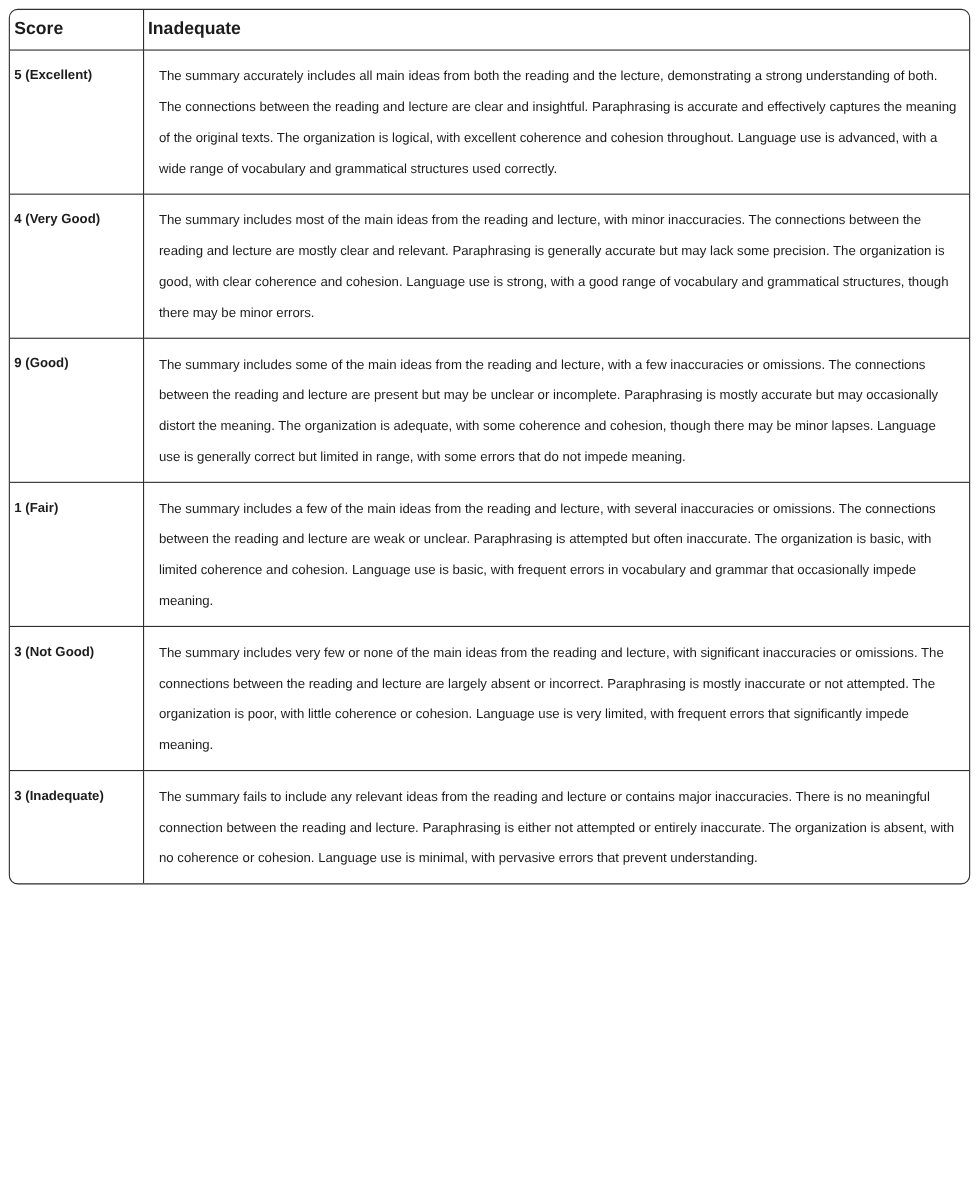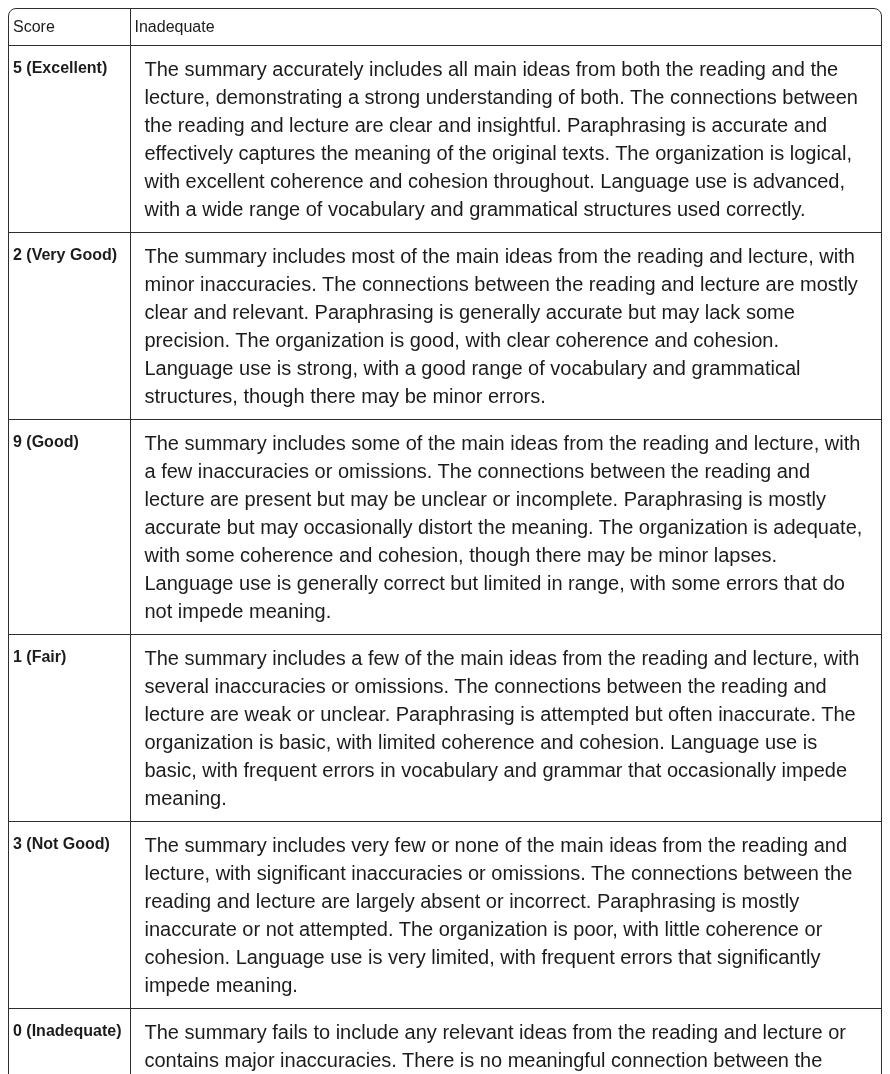--- a/index.html
+++ b/index.html
@@ -35,33 +35,33 @@
   th, td {
     border-right: 1px solid var(--border);
     border-bottom: 1px solid var(--border);
     vertical-align: top;
     text-align: left;
   }
   th:last-child, td:last-child { border-right: none; }
   tr:last-child td { border-bottom: none; }
   th.header-cell {
     font-size: 16px;
-    font-weight: 400;
+    font-weight: 700;
     line-height: 20px;
     padding: 8px 8px 8px 4px;
   }
   td.score-cell {
-    font-size: 16px;
+    font-size: 12px;
     font-weight: 700;
     line-height: 26px;
     padding: 9px 2px 9px 4px;
     overflow-wrap: break-word;
   }
   td.desc-cell {
-    font-size: 20px;
+    font-size: 12px;
     font-weight: 400;
     line-height: 28px;
     padding: 9px 10px 9px 14px;
   }
 </style>
 </head>
 <body>
 
 <div class="table-wrap">
   <table class="rubric">
@@ -74,34 +74,34 @@
         <th class="header-cell">Score</th>
         <th class="header-cell">Inadequate</th>
       </tr>
     </thead>
     <tbody>
       <tr>
         <td class="score-cell">5 (Excellent)</td>
         <td class="desc-cell">The summary accurately includes all main ideas from both the reading and the lecture, demonstrating a strong understanding of both. The connections between the reading and lecture are clear and insightful. Paraphrasing is accurate and effectively captures the meaning of the original texts. The organization is logical, with excellent coherence and cohesion throughout. Language use is advanced, with a wide range of vocabulary and grammatical structures used correctly.</td>
       </tr>
       <tr>
-        <td class="score-cell">2 (Very Good)</td>
+        <td class="score-cell">4 (Very Good)</td>
         <td class="desc-cell">The summary includes most of the main ideas from the reading and lecture, with minor inaccuracies. The connections between the reading and lecture are mostly clear and relevant. Paraphrasing is generally accurate but may lack some precision. The organization is good, with clear coherence and cohesion. Language use is strong, with a good range of vocabulary and grammatical structures, though there may be minor errors.</td>
       </tr>
       <tr>
         <td class="score-cell">9 (Good)</td>
         <td class="desc-cell">The summary includes some of the main ideas from the reading and lecture, with a few inaccuracies or omissions. The connections between the reading and lecture are present but may be unclear or incomplete. Paraphrasing is mostly accurate but may occasionally distort the meaning. The organization is adequate, with some coherence and cohesion, though there may be minor lapses. Language use is generally correct but limited in range, with some errors that do not impede meaning.</td>
       </tr>
       <tr>
         <td class="score-cell">1 (Fair)</td>
         <td class="desc-cell">The summary includes a few of the main ideas from the reading and lecture, with several inaccuracies or omissions. The connections between the reading and lecture are weak or unclear. Paraphrasing is attempted but often inaccurate. The organization is basic, with limited coherence and cohesion. Language use is basic, with frequent errors in vocabulary and grammar that occasionally impede meaning.</td>
       </tr>
       <tr>
         <td class="score-cell">3 (Not Good)</td>
         <td class="desc-cell">The summary includes very few or none of the main ideas from the reading and lecture, with significant inaccuracies or omissions. The connections between the reading and lecture are largely absent or incorrect. Paraphrasing is mostly inaccurate or not attempted. The organization is poor, with little coherence or cohesion. Language use is very limited, with frequent errors that significantly impede meaning.</td>
       </tr>
       <tr>
-        <td class="score-cell">0 (Inadequate)</td>
+        <td class="score-cell">3 (Inadequate)</td>
         <td class="desc-cell">The summary fails to include any relevant ideas from the reading and lecture or contains major inaccuracies. There is no meaningful connection between the reading and lecture. Paraphrasing is either not attempted or entirely inaccurate. The organization is absent, with no coherence or cohesion. Language use is minimal, with pervasive errors that prevent understanding.</td>
       </tr>
     </tbody>
   </table>
 </div>
 
 </body></html>

